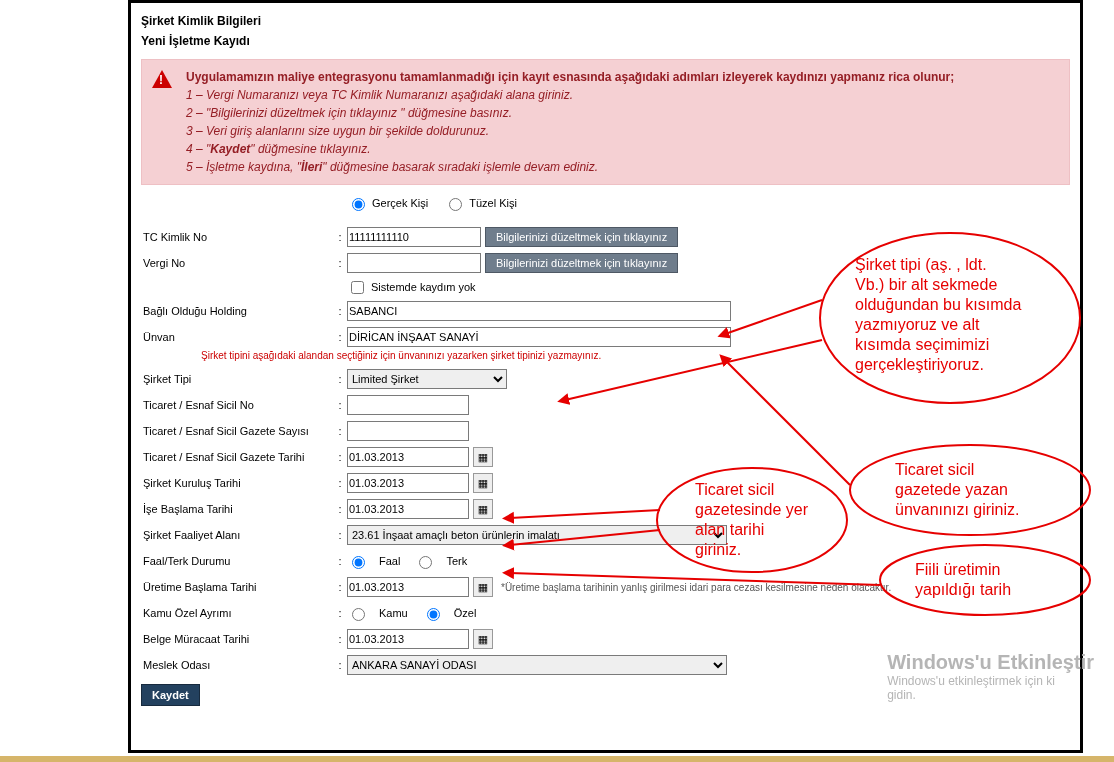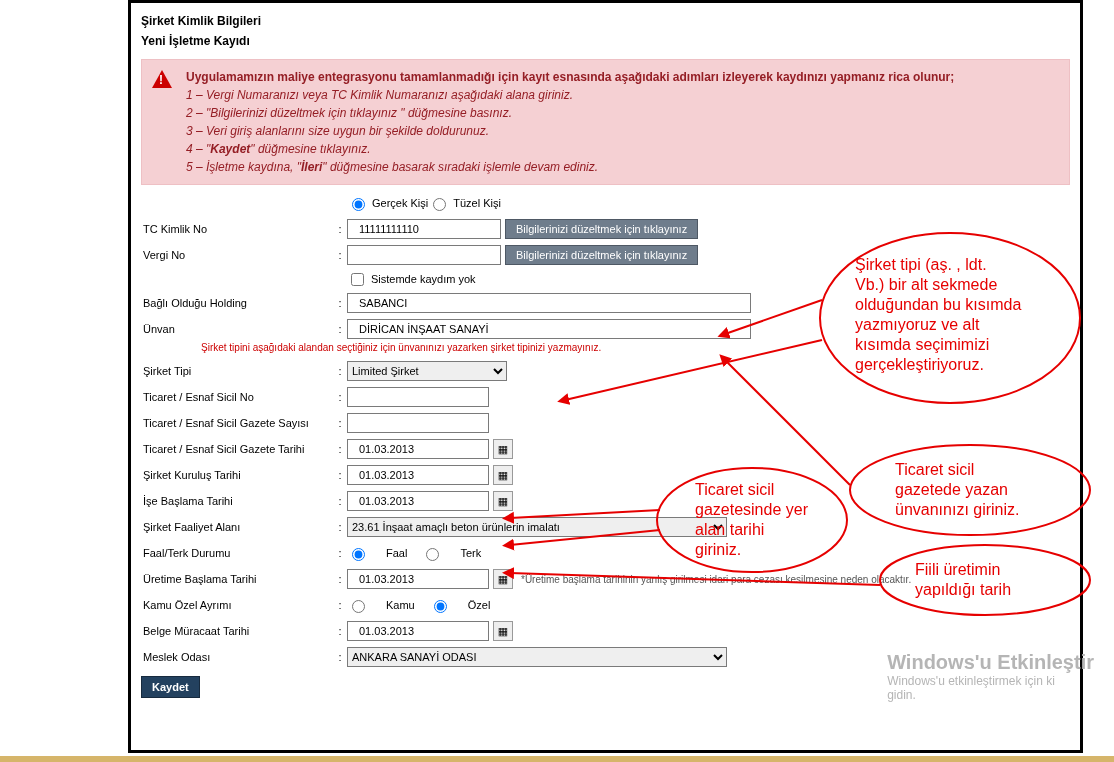--- a/index.html
+++ b/index.html
@@ -9,34 +9,34 @@
   .alert{margin-top:8px;background:#f5d0d3;border:1px solid #eec0c4;color:#951e25;padding:10px 27px 10px 44px;position:relative;font-size:12px;}
   .alert .ico{position:absolute;left:10px;top:10px;width:0;height:0;border-left:10px solid transparent;border-right:10px solid transparent;border-bottom:18px solid #cc0000;}
   .alert .ico::after{content:"!";position:absolute;left:-3px;top:3px;color:#fff;font-weight:bold;font-size:12px;}
   .alert b{color:#951e25;}
   .alert .step{margin-top:4px;color:#951e25;font-style:italic;}
   .formzone{margin-top:10px;}
   .row{display:flex;align-items:center;min-height:26px;}
   .lab{width:190px;padding-left:2px;font-size:11px;}
   .colon{width:14px;text-align:center;}
   .fld{flex:1;display:flex;align-items:center;gap:4px;}
-  input[type=text]{border:1px solid #7a7a7a;height:18px;font-size:11px;padding:0 11px;}
+  input[type=text]{border:1px solid #7a7a7a;height:18px;font-size:11px;padding:0 1px;}
   .tc-input{width:130px;}
   .btn-grey{background:#6f7d8c;color:#fff;height:20px;border:1px solid #4e5864;font-size:11px;padding:0 10px;cursor:pointer;text-align:center;}
-  .radio-row{margin-left:206px;display:flex;align-items:center;margin-bottom:5px;}
+  .radio-row{margin-left:206px;display:flex;gap:16px;align-items:center;margin-bottom:13px;}
   .radio-row label,.check-row label{display:flex;align-items:center;gap:4px;font-size:11px;}
   .check-row{margin-left:206px;display:flex;align-items:center;gap:4px;height:22px;}
   .long-input{width:380px;}
   select.drop{border:1px solid #7a7a7a;height:20px;font-size:11px;width:160px;}
   select.wide{width:380px;}
   .hint-red{color:#c00;font-size:10px;margin-left:60px;height:16px;}
   .date-input{width:118px;}
   .cal{width:18px;height:18px;border:1px solid #999;background:#eee;display:flex;align-items:center;justify-content:center;font-size:11px;cursor:pointer;}
   .note{font-size:10px;color:#555;margin-left:4px;}
-  .faal label{display:flex;align-items:center;gap:18px;font-size:11px;margin-right:10px;}
+  .faal label{display:flex;align-items:center;gap:11px;font-size:11px;margin-right:10px;}
   .btn-save{background:#23415f;color:#fff;height:22px;border:1px solid #172a3e;font-size:11px;font-weight:bold;padding:0 10px;cursor:pointer;margin-top:6px;}
   .watermark{position:absolute;right:20px;bottom:60px;color:#b5b5b5;font-family:'Segoe UI',sans-serif;}
   .watermark .w1{font-size:20px;font-weight:bold;}
   .watermark .w2{font-size:12px;}
   .svg-overlay{position:absolute;left:0;top:0;width:1114px;height:762px;pointer-events:none;}
   .callout{fill:none;stroke:#e60000;stroke-width:2;}
   .callout-text{fill:#e60000;font-size:16px;font-family:Verdana,Arial;}
   .bottom-bar{position:absolute;left:0;bottom:0;width:1114px;height:6px;background:#d6b56a;}
 </style>
 </head>

